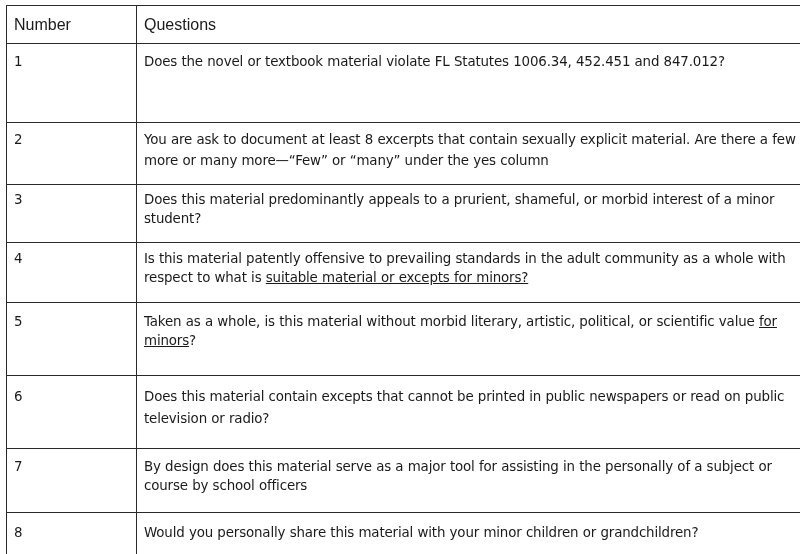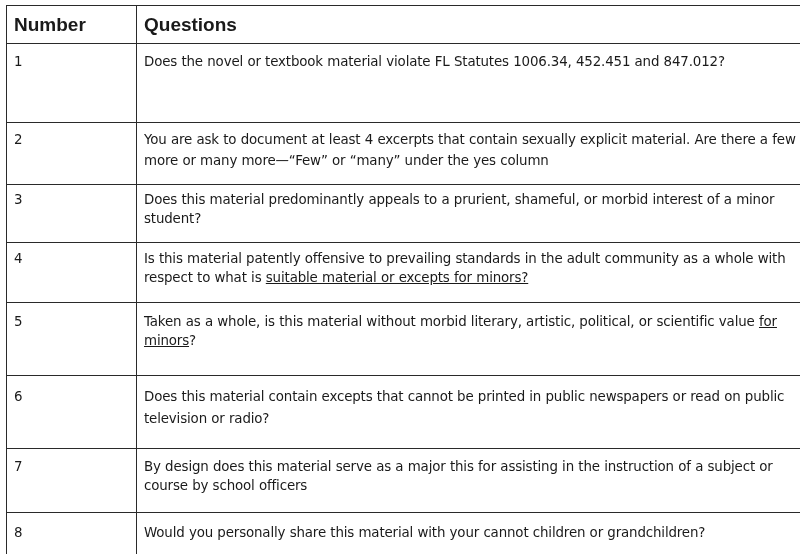--- a/index.html
+++ b/index.html
@@ -30,22 +30,22 @@
       border: 1.5px solid #2a2a2a;
       vertical-align: top;
       text-align: left;
       padding: 5px 7px 0 7px;
       font-size: 13.4px;
       line-height: 19px;
       overflow: hidden;
     }
     table.q-table th {
       font-family: "Liberation Sans", sans-serif;
-      font-weight: bold;
-      font-size: 19px;
+      font-weight: normal;
+      font-size: 16px;
       padding-top: 9px;
       height: 28px;
     }
     col.c-num { width: 130px; }
     col.c-q { width: 670px; }
     td.num {
       font-size: 13.5px;
     }
     td.q {
       letter-spacing: -0.15px;
@@ -76,41 +76,41 @@
         <th>Questions</th>
       </tr>
     </thead>
     <tbody>
       <tr class="r1">
         <td class="num">1</td>
         <td class="q"><span>Does the novel or textbook material violate FL Statutes 1006.34, 452.451 and 847.012?</span><span class="u"></span><span></span></td>
       </tr>
       <tr class="r2">
         <td class="num">2</td>
-        <td class="q"><span>You are ask to document at least 4 excerpts that contain sexually explicit material. Are there a few more or many more—“Few” or  “many” under the yes column</span><span class="u"></span><span></span></td>
+        <td class="q"><span>You are ask to document at least 8 excerpts that contain sexually explicit material. Are there a few more or many more—“Few” or  “many” under the yes column</span><span class="u"></span><span></span></td>
       </tr>
       <tr class="r3">
         <td class="num">3</td>
         <td class="q"><span>Does this material predominantly appeals to a prurient, shameful, or morbid interest of a minor student?</span><span class="u"></span><span></span></td>
       </tr>
       <tr class="r4">
         <td class="num">4</td>
         <td class="q"><span>Is this material patently offensive to prevailing standards in the adult community as a whole with respect to what is </span><span class="u">suitable material or excepts for minors?</span><span></span></td>
       </tr>
       <tr class="r5">
         <td class="num">5</td>
         <td class="q"><span>Taken as a whole, is this material without morbid literary, artistic, political, or scientific value </span><span class="u">for minors</span><span>?</span></td>
       </tr>
       <tr class="r6">
         <td class="num">6</td>
         <td class="q"><span>Does this material contain excepts that cannot be printed in public newspapers  or read on public television or radio?</span><span class="u"></span><span></span></td>
       </tr>
       <tr class="r7">
         <td class="num">7</td>
-        <td class="q"><span>By design does this material serve as a major this for assisting in the instruction of a subject or course by school officers</span><span class="u"></span><span></span></td>
+        <td class="q"><span>By design does this material serve as a major tool for assisting in the personally of a subject or course by school officers</span><span class="u"></span><span></span></td>
       </tr>
       <tr class="r8">
         <td class="num">8</td>
-        <td class="q"><span>Would you personally share this material with your cannot children or grandchildren?</span><span class="u"></span><span></span></td>
+        <td class="q"><span>Would you personally share this material with your minor children or grandchildren?</span><span class="u"></span><span></span></td>
       </tr>
     </tbody>
   </table>
 </div>
 
 </body></html>

